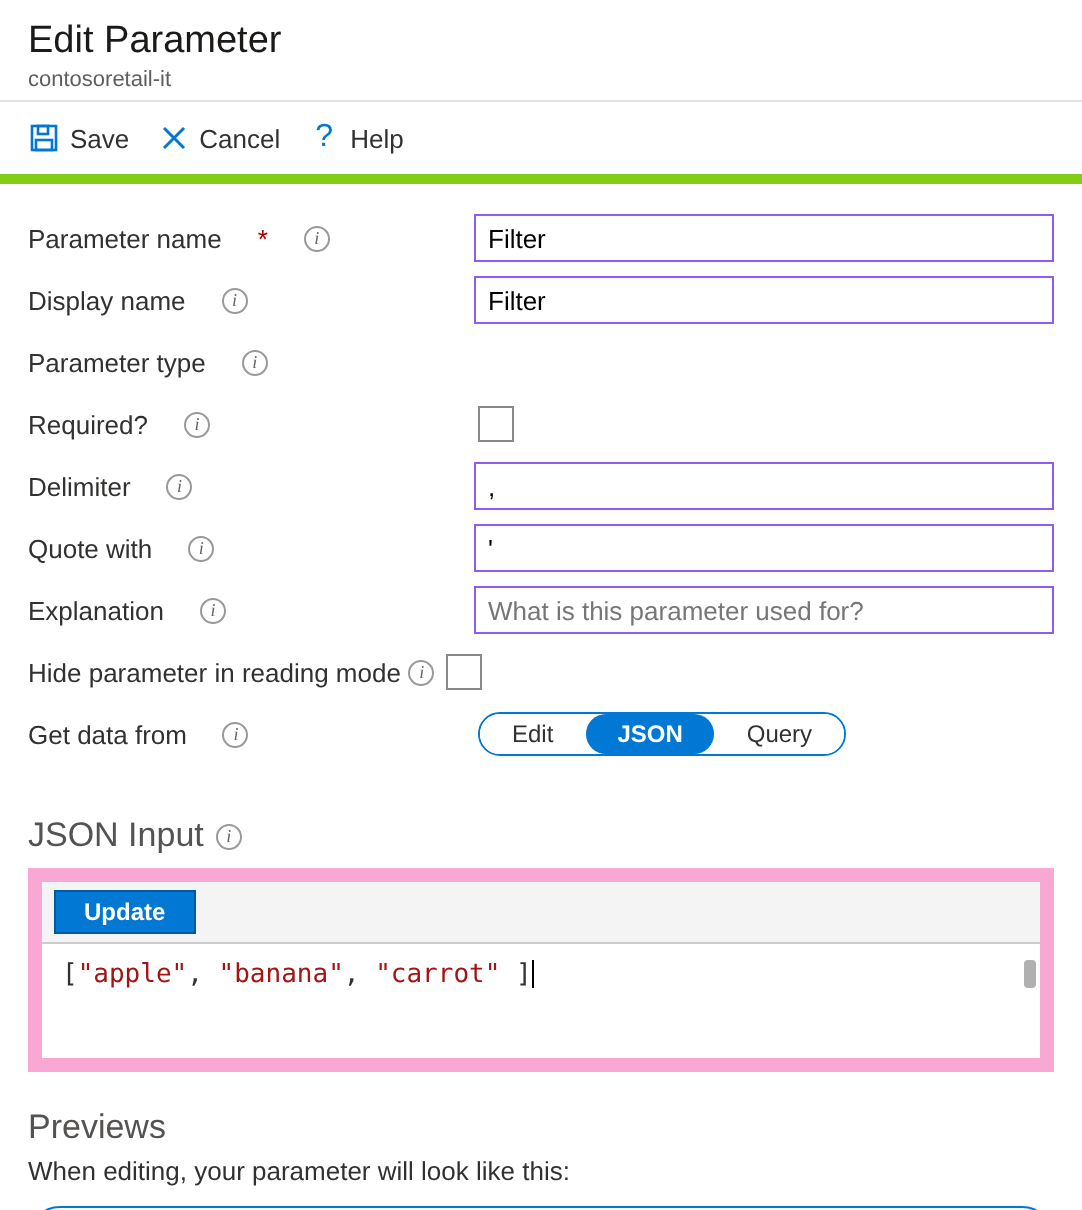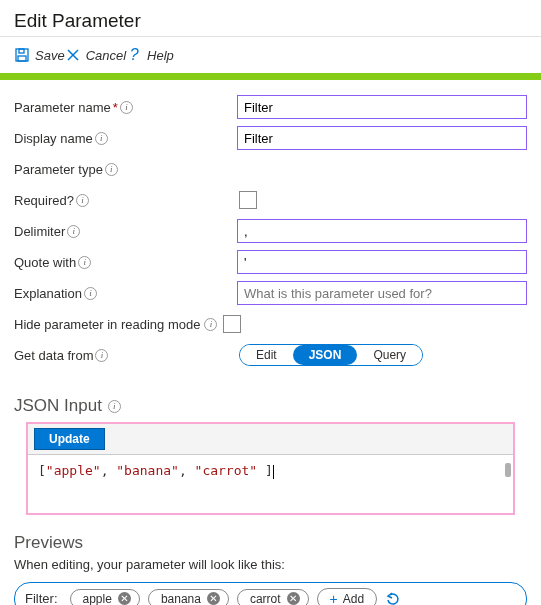--- a/index.html
+++ b/index.html
@@ -23,22 +23,22 @@
   }
   .subtitle {
     font-size: 11px;
     color: #605e5c;
     margin-top: 2px;
   }
   .toolbar {
     display: flex;
     align-items: center;
     padding: 10px 14px;
-    border-bottom: 7px solid #84cc16;
-    font-style: italic;
+    gap: 14px;
+    border-bottom: 5px solid #84cc16;
   }
   .tb-item {
     display: flex;
     align-items: center;
     gap: 5px;
     font-size: 13px;
     color: #323130;
     cursor: pointer;
   }
   .tb-icon {
@@ -52,21 +52,21 @@
   .row {
     display: flex;
     align-items: center;
     margin: 7px 0;
     min-height: 24px;
   }
   .label {
     width: 225px;
     display: flex;
     align-items: center;
-    gap: 2px;
+    gap: 18px;
     font-size: 13px;
   }
   .req { color: #a80000; font-size: 13px; }
   .info {
     width: 13px; height: 13px;
     border: 1px solid #999;
     border-radius: 50%;
     display: inline-flex;
     align-items: center; justify-content: center;
     font-size: 9px;
@@ -133,22 +133,22 @@
   .section-head {
     font-size: 17px;
     color: #545352;
     margin: 14px 14px 6px 14px;
     display: flex;
     align-items: center;
     gap: 6px;
     text-align: center;
   }
   .json-box {
-    margin: 0 26px;
-    border: 2px solid #f9a8d4;
+    margin: 0 14px;
+    border: 7px solid #f9a8d4;
   }
   .json-toolbar {
     background: #f4f4f4;
     border-bottom: 1px solid #ccc;
     padding: 4px 6px;
   }
   .update-btn {
     background: #0078d4;
     color: #fff;
     border: 1px solid #005a9e;
@@ -229,20 +229,21 @@
   .undo {
     width:16px; height:16px; color:#0078d4; cursor:pointer;
     display:flex; align-items:center; justify-content:center;
   }
 </style>
 </head>
 <body>
 
 <div class="header">
   <div class="title">Edit Parameter</div>
+  <div class="subtitle">contosoretail-it</div>
 </div>
 
 <div class="toolbar">
   <div class="tb-item">
     <span class="tb-icon">
       <svg viewBox="0 0 16 16" width="16" height="16" fill="none" stroke="currentColor" stroke-width="1.3">
           <rect x="2" y="2" width="12" height="12"></rect>
           <rect x="5" y="2" width="5" height="4"></rect>
           <rect x="4" y="9" width="8" height="5"></rect>
         </svg>

